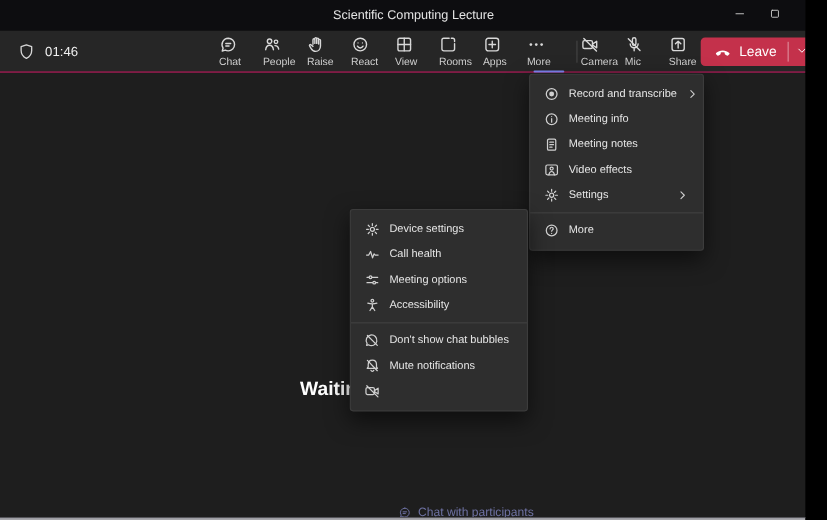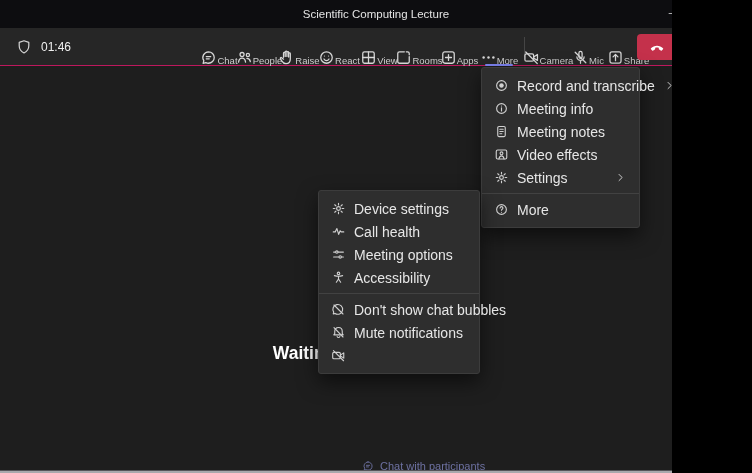--- a/index.html
+++ b/index.html
@@ -1,36 +1,36 @@
 <!DOCTYPE html>
 <html><head>
 <meta charset="utf-8">
 <style>
   * { margin:0; padding:0; box-sizing:border-box; }
   html,body { background:#000; }
   body { font-family:"Liberation Sans", sans-serif; }
-  .window { position:relative; width:672px; height:473px; background:#1e1e1e; overflow:hidden; }
+  .window { position:relative; width:732px; height:473px; background:#1e1e1e; overflow:hidden; }
 
   
   .titlebar { position:absolute; top:0; left:0; width:752px; height:28px; background:#0d0d10; display:flex; align-items:center; }
   .titlebar-title { position:absolute; left:0; right:0; text-align:center; font-size:11.5px; color:#e3e3e3; }
   .window-controls { position:absolute; right:0; top:0; height:28px; display:flex; }
   .wc-btn { width:32px; height:28px; display:flex; align-items:center; justify-content:center; color:#cfcfcf; cursor:default; }
   .wc-btn svg { width:11px; height:11px; }
 
   
   .toolbar { position:absolute; top:28px; left:0; width:752px; height:38px; background:#262626; border-bottom:1px solid #be185d; }
   .toolbar-left { position:absolute; left:16px; top:0; height:38px; display:flex; align-items:center; gap:9px; }
   .shield { width:16px; height:16px; color:#d6d6d6; }
   .shield svg { width:16px; height:16px; }
   .timer { font-size:12px; color:#f0f0f0; }
 
   .center-buttons { position:absolute; left:199px; top:0; height:38px; display:flex; }
   .device-buttons { position:absolute; left:528px; top:0; height:38px; display:flex; }
-  .tb-btn { position:relative; width:40px; height:38px; display:flex; flex-direction:row; align-items:flex-end; justify-content:center; cursor:default; }
+  .tb-btn { position:relative; width:40px; height:38px; display:flex; flex-direction:column; align-items:flex-start; justify-content:center; cursor:default; }
   .tb-icon { width:17px; height:17px; color:#d8d8d8; }
   .tb-icon svg { width:17px; height:17px; display:block; }
   .tb-label { font-size:9.5px; color:#cfcfcf; margin-top:2px; white-space:nowrap; }
   .tb-underline { position:absolute; bottom:0; left:50%; transform:translateX(-50%); width:28px; height:2.5px; border-radius:2px; background:#7f85f5; }
   .toolbar-separator { position:absolute; left:524px; top:9px; height:20px; width:1px; background:#454545; }
 
   .leave-split { position:absolute; right:11px; top:6px; height:26px; display:flex; background:#c4314b; border-radius:4px; overflow:hidden; }
   .leave-main { display:flex; align-items:center; gap:7px; padding:0 10px 0 12px; background:transparent; border:none; color:#fff; font-family:inherit; font-size:12.5px; font-weight:normal; cursor:default; }
   .leave-main .phone { width:16px; height:16px; }
   .leave-main .phone svg { width:16px; height:16px; display:block; }
@@ -45,21 +45,21 @@
   .bottom-link .bl-icon { width:12px; height:12px; }
   .bottom-link .bl-icon svg { width:12px; height:12px; display:block; }
 
   
   .menu { position:absolute; background:#2e2e2e; border:1px solid #3c3c3c; border-radius:3px; box-shadow:0 8px 20px rgba(0,0,0,0.55); padding:6px 0; z-index:10; }
   .more-menu { left:481px; top:67px; width:159px; }
   .settings-submenu { left:318px; top:190px; width:162px; }
   .menu-item { height:23px; display:flex; align-items:center; padding:0 12px; gap:8px; cursor:default; }
   .mi-icon { width:15px; height:15px; color:#d0d0d0; flex:none; }
   .mi-icon svg { width:15px; height:15px; display:block; }
-  .mi-label { font-size:14px; color:#e6e6e6; white-space:nowrap; }
+  .mi-label { font-size:10px; color:#e6e6e6; white-space:nowrap; }
   .mi-chevron { margin-left:auto; width:13px; height:13px; color:#cfcfcf; flex:none; }
   .mi-chevron svg { width:13px; height:13px; display:block; }
   .menu-divider { height:1px; background:#424242; margin:4px 0; }
 
   
   .window-bottom-border { position:absolute; left:0; bottom:0; width:752px; height:3px; background:#a8a8ad; border-top:1px solid #55555a; z-index:20; }
 </style>
 </head>
 <body>
 

